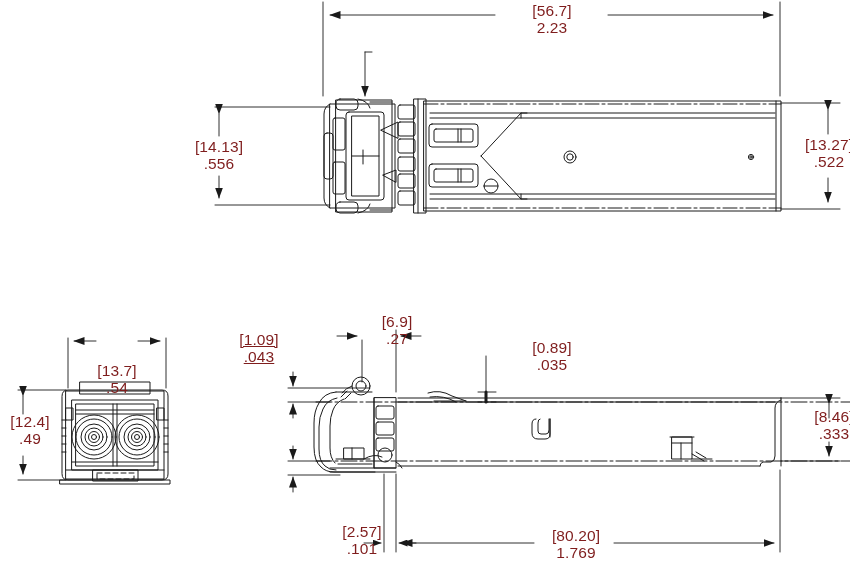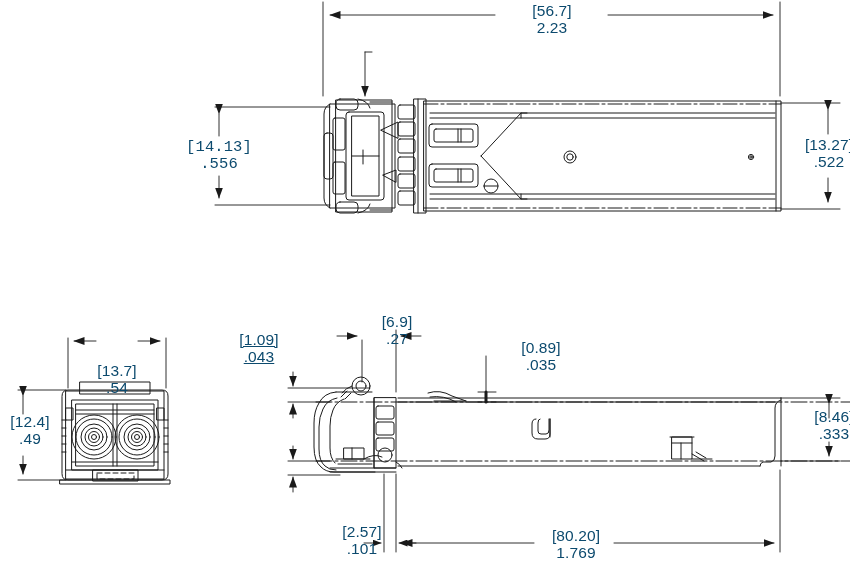--- a/index.html
+++ b/index.html
@@ -1,21 +1,21 @@
 <!DOCTYPE html>
 <html><head>
 <meta charset="utf-8">
 <style>
   html,body{margin:0;padding:0;background:#ffffff;}
   body{width:850px;height:563px;position:relative;overflow:hidden;
        font-family:"Liberation Sans",sans-serif;color:#1a1a1a;}
   #sheet{position:absolute;left:0;top:0;width:850px;height:563px;}
   svg.layer{position:absolute;left:0;top:0;width:850px;height:563px;}
   .dimtext{position:absolute;text-align:center;line-height:1.08;
-           font-family:"Liberation Sans",sans-serif;color:#0c4a6e;
+           font-family:"Liberation Sans",sans-serif;color:#7f1d1d;
            white-space:nowrap;}
   .dimtext .mm{font-size:15.5px;letter-spacing:.1px;}
   .dimtext .inch{font-size:15.5px;letter-spacing:.1px;}
 </style>
 </head>
 <body>
 
 <div id="sheet">
 
   <svg class="layer" viewBox="0 0 850 563">
@@ -288,21 +288,21 @@
       </g>
     </g>
   </svg>
 
   <div class="dimtext" style="left:498px;top:3px;width:108px;">
     <div class="mm">[56.7]</div>
     <div class="inch">2.23</div>
   </div>
 
 
-  <div class="dimtext" style="left:170px;top:139px;width:98px;font-family:Liberation Mono, monospace;">
+  <div class="dimtext" style="left:170px;top:139px;width:98px;">
     <div class="mm">[14.13]</div>
     <div class="inch">.556</div>
   </div>
 
   <div class="dimtext" style="left:781px;top:137px;width:96px;">
     <div class="mm">[13.27]</div>
     <div class="inch">.522</div>
   </div>
 
   <div class="dimtext" style="left:70px;top:325px;width:94px;margin-top:38px;">
@@ -318,21 +318,21 @@
   <div class="dimtext" style="left:216px;top:332px;width:86px;text-decoration:underline;">
     <div class="mm">[1.09]</div>
     <div class="inch">.043</div>
   </div>
 
   <div class="dimtext" style="left:364px;top:314px;width:66px;">
     <div class="mm">[6.9]</div>
     <div class="inch">.27</div>
   </div>
 
-  <div class="dimtext" style="left:497px;top:340px;width:88px;">
+  <div class="dimtext" style="left:508px;top:340px;width:88px;">
     <div class="mm">[0.89]</div>
     <div class="inch">.035</div>
   </div>
 
   <div class="dimtext" style="left:792px;top:409px;width:84px;">
     <div class="mm">[8.46]</div>
     <div class="inch">.333</div>
   </div>
 
 

